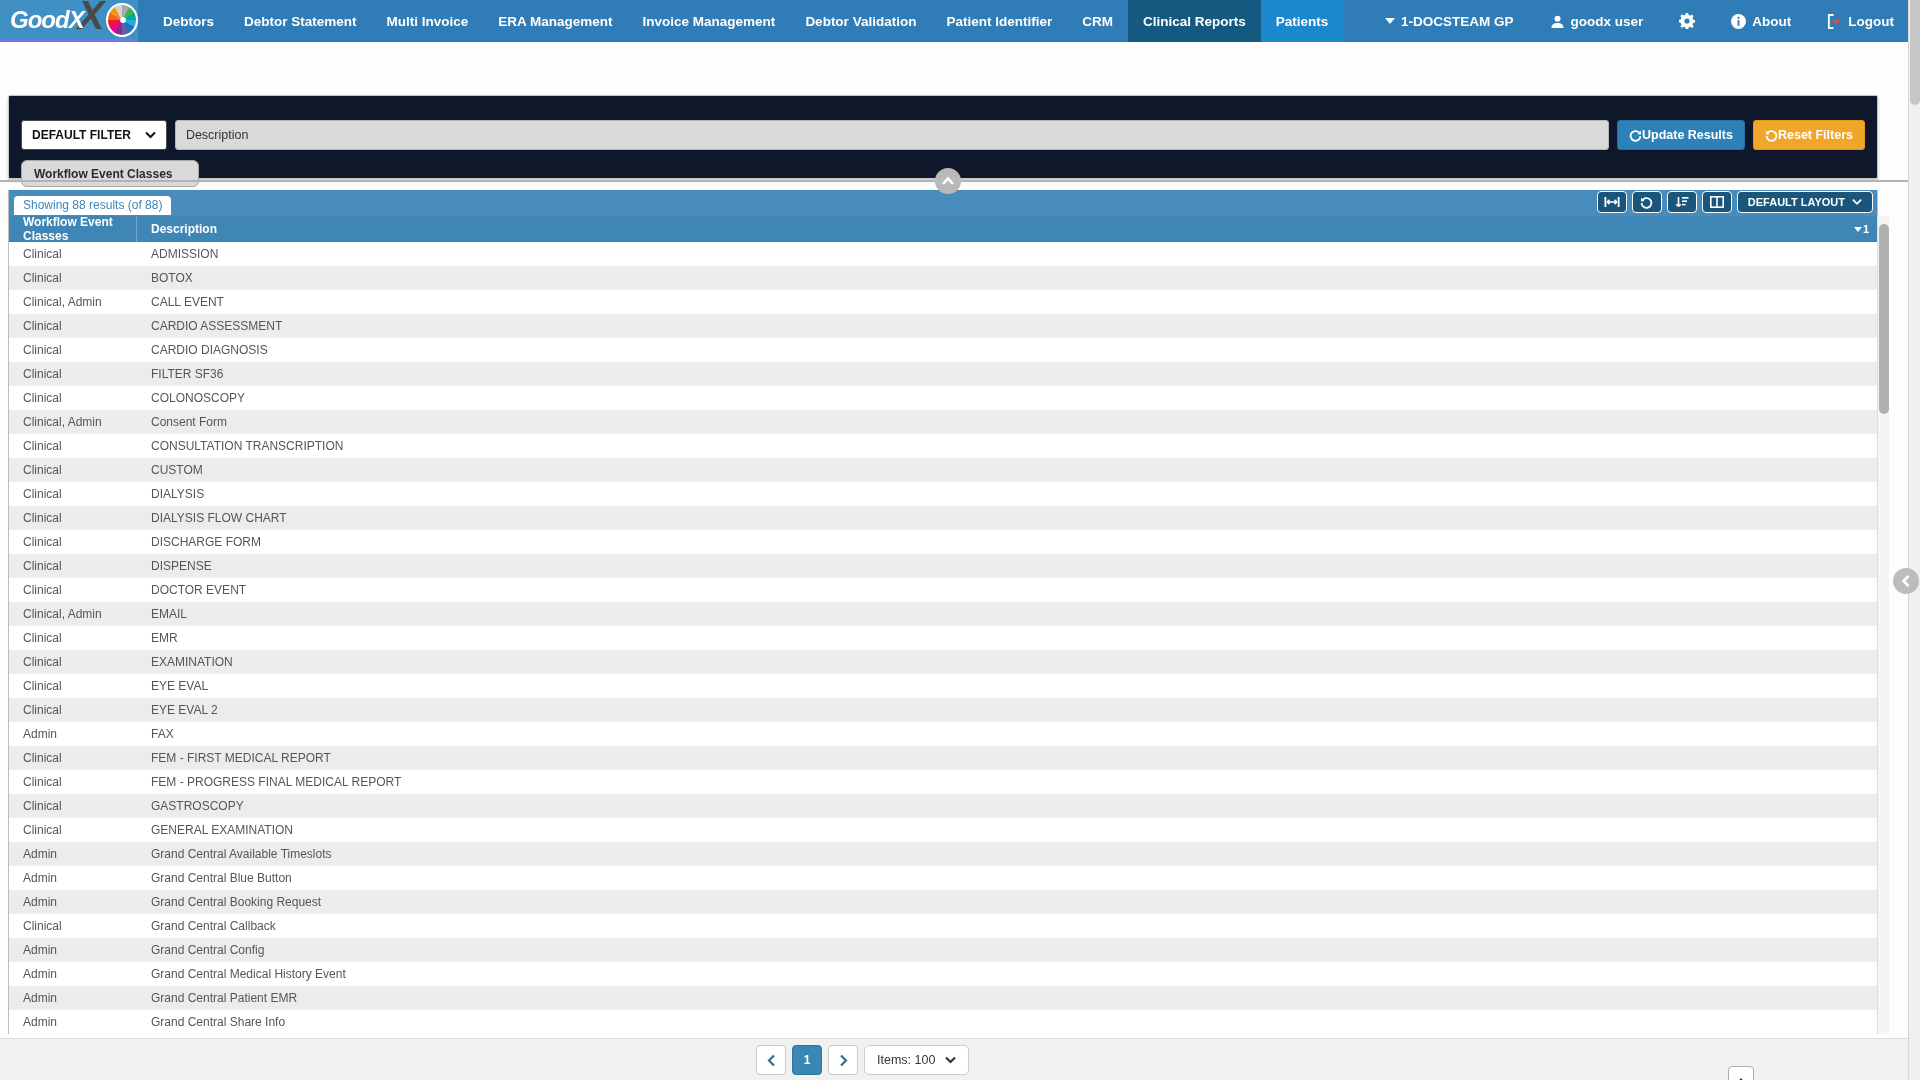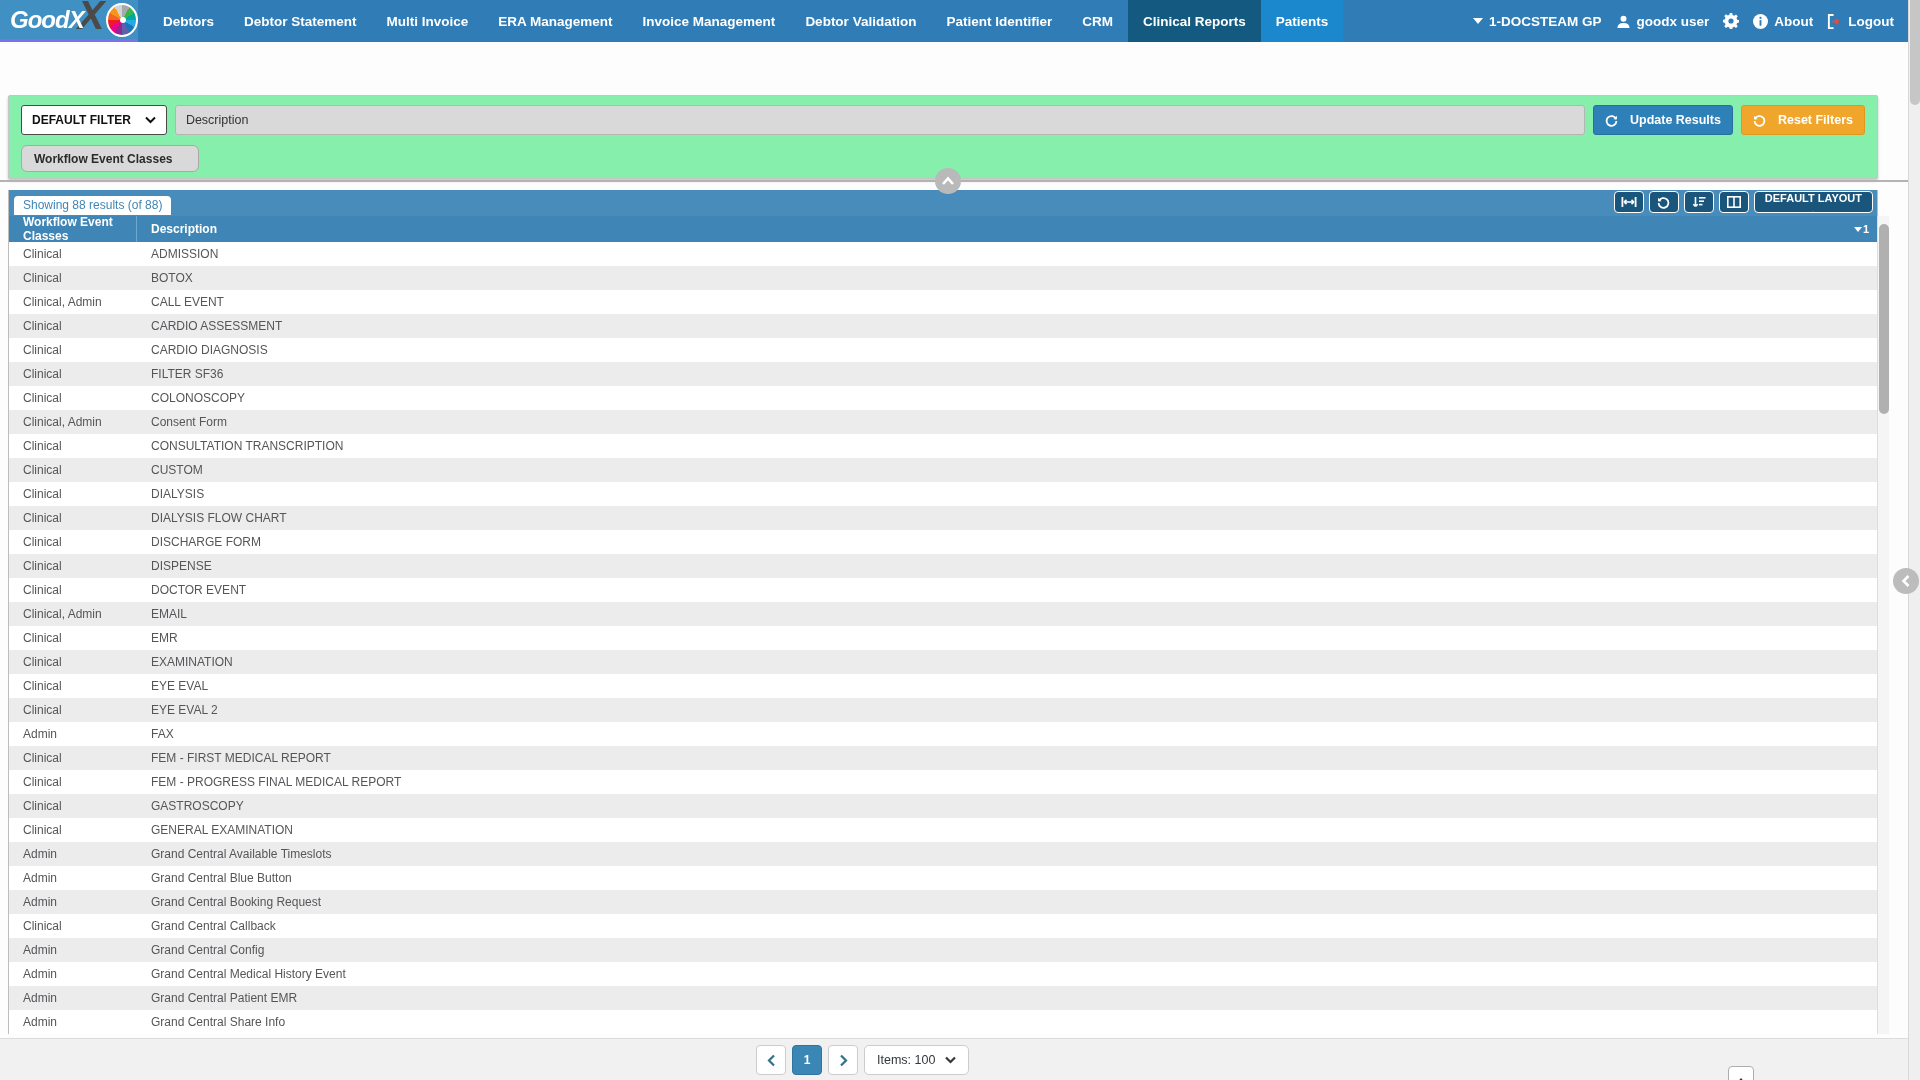--- a/index.html
+++ b/index.html
@@ -17,63 +17,63 @@
   .pinwheel { width:34px; height:34px; border-radius:50%; margin-left:2px; position:relative; z-index:2;
       background:conic-gradient(#a7a9ac 0 30deg,#39b54a 30deg 60deg,#00a99d 60deg 90deg,
         #27aae1 90deg 120deg,#1c75bc 120deg 150deg,#5f60ac 150deg 180deg,#92278f 180deg 210deg,
         #ec008c 210deg 240deg,#ed1c24 240deg 270deg,#f26522 270deg 300deg,#f7941d 300deg 330deg,#d1d3d4 330deg 360deg);
       border:2px solid #fff; }
   .pinwheel::after{ content:""; position:absolute; left:12px; top:12px; width:6px; height:6px; background:#fff; border-radius:50%; }
   .nav-menu { display:flex; align-items:stretch; margin-left:10px; }
   .nav-item { display:flex; align-items:center; padding:12px 15px; font-size:13.5px; font-weight:bold; cursor:pointer; }
   .nav-item.active { background:#14597f; }
   .nav-item.highlight { background:#1b87cd; }
-  .nav-right { margin-left:auto; display:flex; align-items:center; gap:14px; padding-right:26px; font-size:13.5px; font-weight:bold; }
+  .nav-right { margin-left:auto; display:flex; align-items:center; gap:36px; padding-right:26px; font-size:13.5px; font-weight:bold; }
   .nav-right .nav-chunk { display:flex; align-items:center; gap:6px; cursor:pointer; }
   .tri-down { width:0; height:0; border-left:5px solid transparent; border-right:5px solid transparent; border-top:6px solid #fff; display:inline-block; }
   .icon-svg { display:inline-block; vertical-align:middle; }
 
   
   .subbar { position:absolute; left:0; top:42px; width:1920px; height:45px; background:#4190bd;
             display:flex; align-items:stretch; }
   .subtab { display:flex; align-items:center; padding:0 26px; color:#fff; font-size:12.5px; font-weight:bold; cursor:pointer; }
   .subtab.active { background:#fff; color:#2e7eb5; }
 
   
   .filter-panel { position:absolute; left:8px; top:95px; width:1870px; height:84px;
-                  background:#86efac; border:1px solid #c5c5c5; border-radius:2px;
-                  box-shadow:0 2px 3px rgba(0,0,0,.22); padding:9px 12px; }
+                  background:#0f172a; border:1px solid #c5c5c5; border-radius:2px;
+                  box-shadow:0 2px 3px rgba(0,0,0,.22); padding:24px 12px; }
   .filter-row1 { display:flex; align-items:center; gap:8px; height:30px; }
   .fake-select { height:30px; background:#fff; border:1px solid #4a4a4a; border-radius:3px;
                  display:flex; align-items:center; gap:14px; padding:0 10px; font-size:12px; font-weight:bold; color:#111; cursor:pointer; }
   .desc-input { flex:1; height:30px; background:#d9d9d9; border:1px solid #b5b5b5; border-radius:3px;
                 font-size:12.5px; color:#333; padding:0 10px; font-family:"Liberation Sans",sans-serif; }
   .desc-input::placeholder { color:#333; opacity:1; }
-  .btn { display:flex; align-items:center; gap:12px; height:30px; padding:0 11px; border-radius:3px;
+  .btn { display:flex; align-items:center; gap:0; height:30px; padding:0 11px; border-radius:3px;
          font-size:12.5px; font-weight:bold; color:#fff; cursor:pointer; white-space:nowrap; }
   .btn-update { background:#2e80b9; border:1px solid #286e9e; }
   .btn-reset  { background:#f0a62a; border:1px solid #e0981c; }
   .chip { margin-top:10px; width:178px; height:27px; background:#d9d9d9; border:1px solid #a9a9a9;
           border-radius:6px; display:flex; align-items:center; padding:0 12px;
           font-size:12px; font-weight:bold; color:#2b2b2b; cursor:pointer; }
 
   
   .divider { position:absolute; left:0; top:180px; width:1908px; height:2px; background:#b3b3b3; }
   .collapse-handle { position:absolute; left:935px; top:168px; width:26px; height:26px; border-radius:50%;
                      background:#b9b9b9; display:flex; align-items:center; justify-content:center; cursor:pointer; z-index:5; }
 
   
   .results-card { position:absolute; left:8px; top:190px; width:1870px; height:844px;
                   border:1px solid #bdbdbd; border-top:none; background:#fff; }
   .results-bar { position:absolute; left:0; top:0; width:1868px; height:26px; background:#478cbb; }
   .results-badge { position:absolute; left:5px; top:6px; background:#fff; color:#3f86b6;
                    font-size:12px; padding:2px 9px 3px; border-radius:4px 4px 0 0; }
   .toolbar { position:absolute; right:4px; top:1px; display:flex; gap:5px; align-items:center; }
   .tool-btn { height:22px; min-width:30px; background:#1a567c; border:1px solid #fff; border-radius:4px;
-              display:flex; align-items:center; justify-content:center; color:#fff; cursor:pointer; padding:0 5px;flex-direction:column; }
+              display:flex; align-items:center; justify-content:center; color:#fff; cursor:pointer; padding:0 5px; }
   .tool-btn.layout { font-size:11px; font-weight:bold; gap:7px; padding:0 10px; }
 
   .grid-head { position:absolute; left:0; top:26px; width:1868px; height:26px; background:#3f86b6;
                display:flex; color:#fff; font-size:12px; font-weight:bold; }
   .gh-col1 { width:128px; padding-left:14px; display:flex; align-items:center; border-right:1px solid #6ea9cd; }
   .gh-col2 { flex:1; padding-left:14px; display:flex; align-items:center; }
   .sort-flag { display:flex; align-items:center; gap:1px; margin-right:8px; font-size:11px; font-weight:bold; }
 
   .grid-body { position:absolute; left:0; top:52px; width:1868px; height:792px; overflow:hidden; }
   table.grid { width:100%; border-collapse:collapse; table-layout:fixed; }

